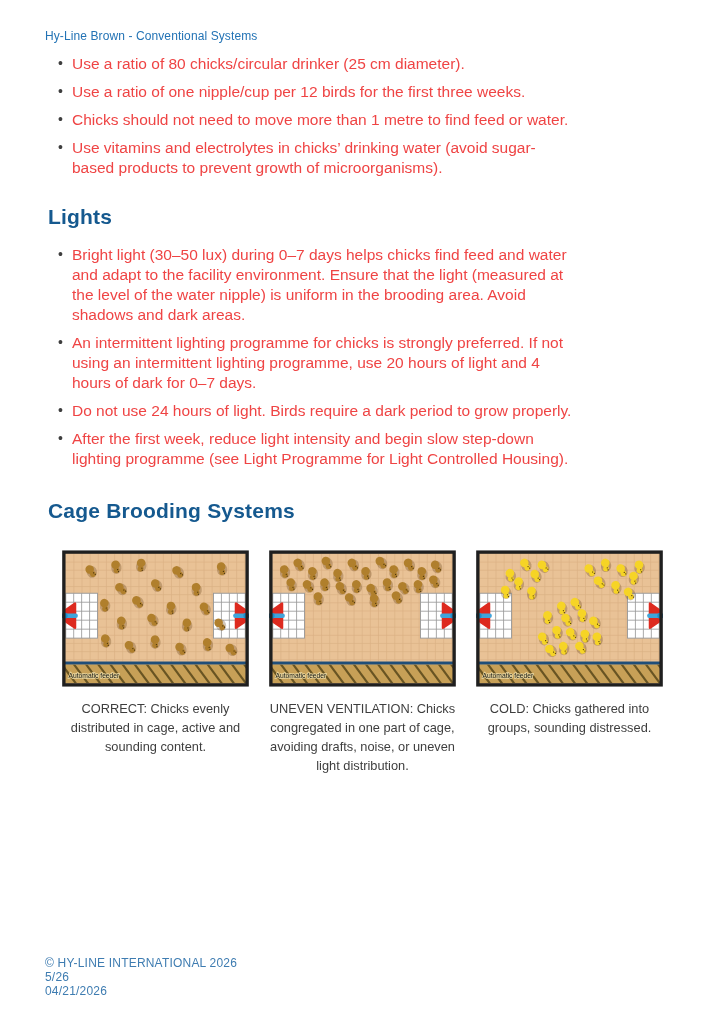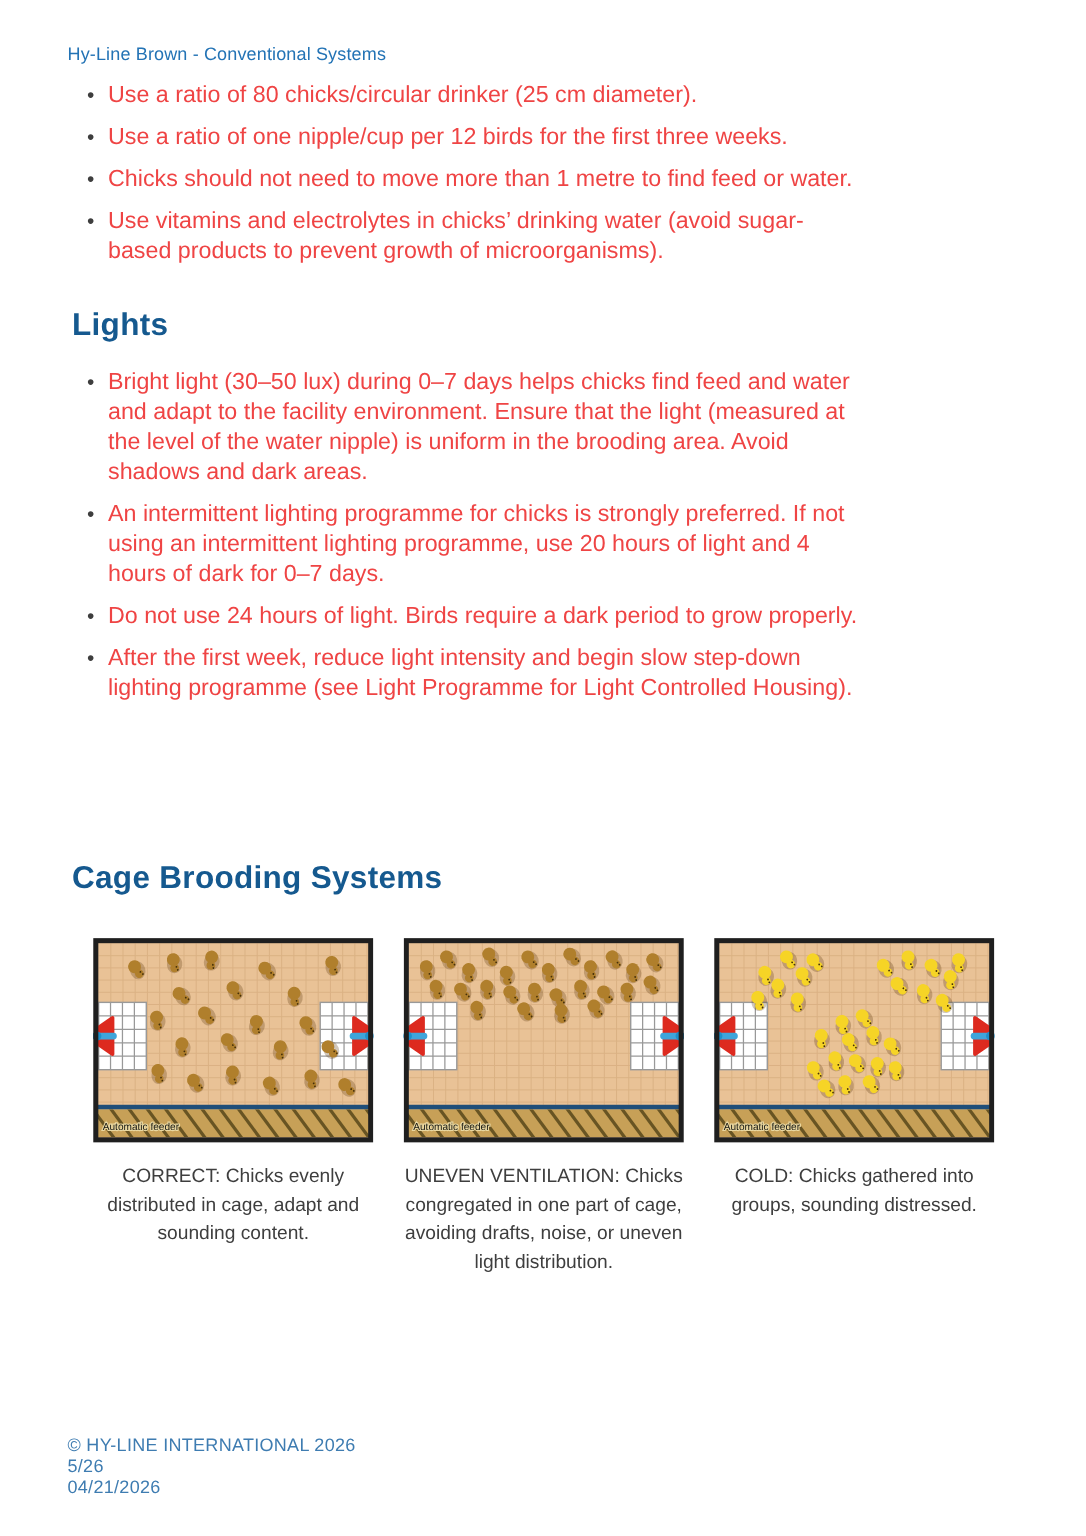--- a/index.html
+++ b/index.html
@@ -19,21 +19,21 @@
   }
   ul.bullets li{position:relative;margin:0 0 8px 0;}
   ul.bullets li::before{
     content:"•";position:absolute;left:-14px;top:-1px;
     font-size:14px;color:#3E3E3E;
   }
   h2.heading{
     margin:26px 0 0 48px;padding:0;
     font-size:21px;line-height:26px;font-weight:700;color:#15598F;letter-spacing:.2px;
   }
-  h2.heading-cage{margin-top:104px;}
+  h2.heading-cage{margin-top:29px;}
   ul.bullets.lights{margin-top:15px;}
   .figures{
     display:flex;gap:20px;margin:26px 0 0 62px;width:601px;
   }
   figure{margin:0;padding:0;width:187px;}
   .diagram{width:187px;height:137px;}
   .diagram svg{display:block;}
   figcaption{
     margin:12px -8px 0 -8px;text-align:center;
     font-size:12.8px;line-height:19px;color:#3E3E3E;
@@ -312,21 +312,21 @@
           </g>
           <g>
             <path d="M186 57 L186 83 L195.5 76.5 Q197.5 70 195.5 63.5 Z" fill="#DD2A1F" stroke="#DD2A1F" stroke-width="2.5" stroke-linejoin="round"></path>
             <rect x="183" y="67.6" width="17" height="4.8" rx="2.4" fill="#3FA5DB"></rect>
             <circle cx="197.2" cy="70" r="3.2" fill="#1D8FCB"></circle>
           </g>
           <rect x="2" y="2" width="196" height="142" fill="none" stroke="#1F1F1F" stroke-width="3.6"></rect>
           <text x="7" y="137" font-size="7.2" font-family="Liberation Sans, sans-serif" fill="#15150F" stroke="#E9D7A0" stroke-width="1.6" paint-order="stroke">Automatic feeder</text>
         </svg>
       </div>
-    <figcaption>CORRECT: Chicks evenly distributed in cage, adapt and sounding content.</figcaption>
+    <figcaption>CORRECT: Chicks evenly distributed in cage, active and sounding content.</figcaption>
   </figure>
   <figure>
     <div class="diagram">
         <svg viewBox="0 0 200 146" width="187" height="137">
           <clipPath id="band2">
             <rect x="3" y="122.4" width="194" height="19.6"></rect>
           </clipPath>
           <rect x="2" y="2" width="196" height="142" fill="#E9C296"></rect>
           <line x1="12.7" y1="4" x2="12.7" y2="119" stroke="#DAB184" stroke-width="0.7"></line>
           <line x1="21.4" y1="4" x2="21.4" y2="119" stroke="#DAB184" stroke-width="0.7"></line>

